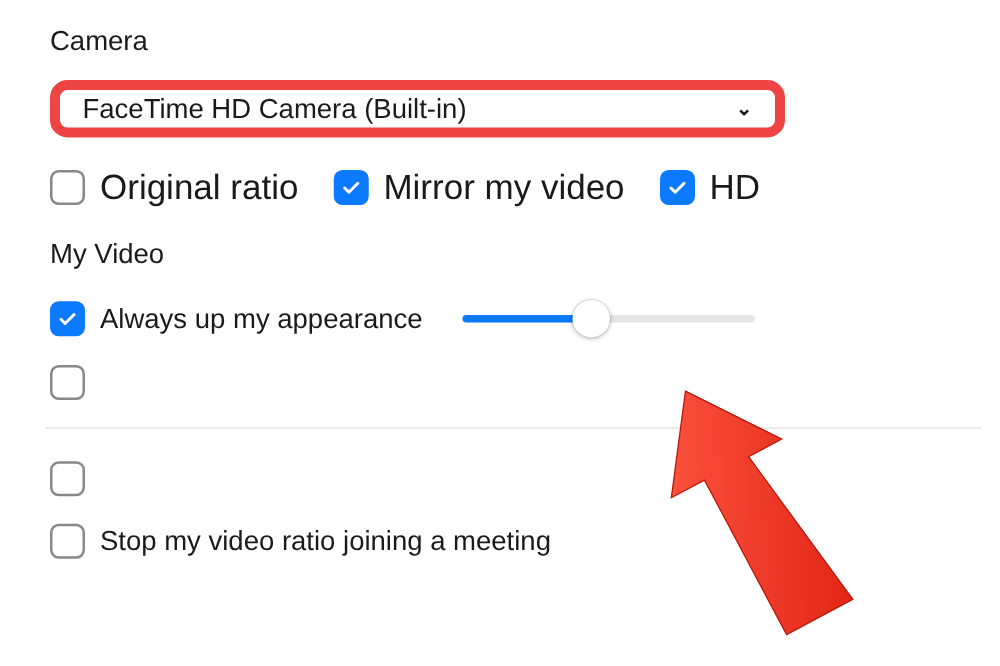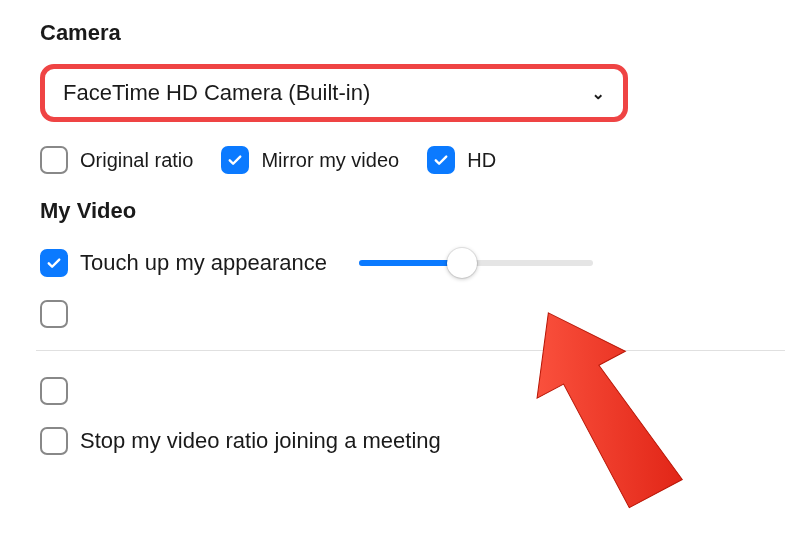--- a/index.html
+++ b/index.html
@@ -8,27 +8,27 @@
       background: #fff;
       width: 800px;
       height: 533px;
       padding: 20px 40px;
       color: #1a1a1a;
       position: relative;
       overflow: hidden;
     }
     .section-title {
       font-size: 22px;
-      font-weight: 700;
+      font-weight: 400;
       margin-bottom: 18px;
     }
     .dropdown {
       width: 588px;
-      height: 58px;
-      border: 5px solid #ef4444;
+      height: 46px;
+      border: 8px solid #ef4444;
       border-radius: 14px;
       display: flex;
       align-items: center;
       justify-content: space-between;
       padding: 0 18px;
       font-size: 22px;
       cursor: pointer;
       margin-bottom: 24px;
     }
     .dropdown .chev {
@@ -38,21 +38,21 @@
     .row {
       display: flex;
       align-items: center;
       gap: 28px;
       margin-bottom: 24px;
     }
     .cb {
       display: inline-flex;
       align-items: center;
       gap: 12px;
-      font-size: 20px;
+      font-size: 28px;
       cursor: pointer;
     }
     .box {
       width: 28px;
       height: 28px;
       border-radius: 7px;
       border: 2px solid #888;
       display: inline-flex;
       align-items: center;
       justify-content: center;
@@ -63,21 +63,21 @@
       border-color: #0b7aff;
     }
     .box.checked svg {
       display: block;
     }
     .box svg {
       display: none;
     }
     .my-video-title {
       font-size: 22px;
-      font-weight: 700;
+      font-weight: 400;
       margin-bottom: 24px;
     }
     .opt-row {
       display: flex;
       align-items: center;
       gap: 12px;
       margin-bottom: 22px;
       font-size: 22px;
     }
     .opt-row .label-area {
@@ -173,21 +173,21 @@
 
 <div class="my-video-title">My Video</div>
 
 <div class="opt-row">
   <div class="label-area">
     <span class="box checked">
       <svg width="18" height="18" viewBox="0 0 24 24">
           <path d="M5 12.5l4.5 4.5L19 7.5" stroke="#fff" stroke-width="3.2" fill="none" stroke-linecap="round" stroke-linejoin="round"></path>
         </svg>
     </span>
-    <span>Touch up my appearance</span>
+    <span>Always up my appearance</span>
   </div>
   <div class="slider">
     <div class="slider-track"></div>
     <div class="slider-fill"></div>
     <div class="slider-thumb"></div>
   </div>
 </div>
 
 <div class="opt-row">
   <span class="box">

